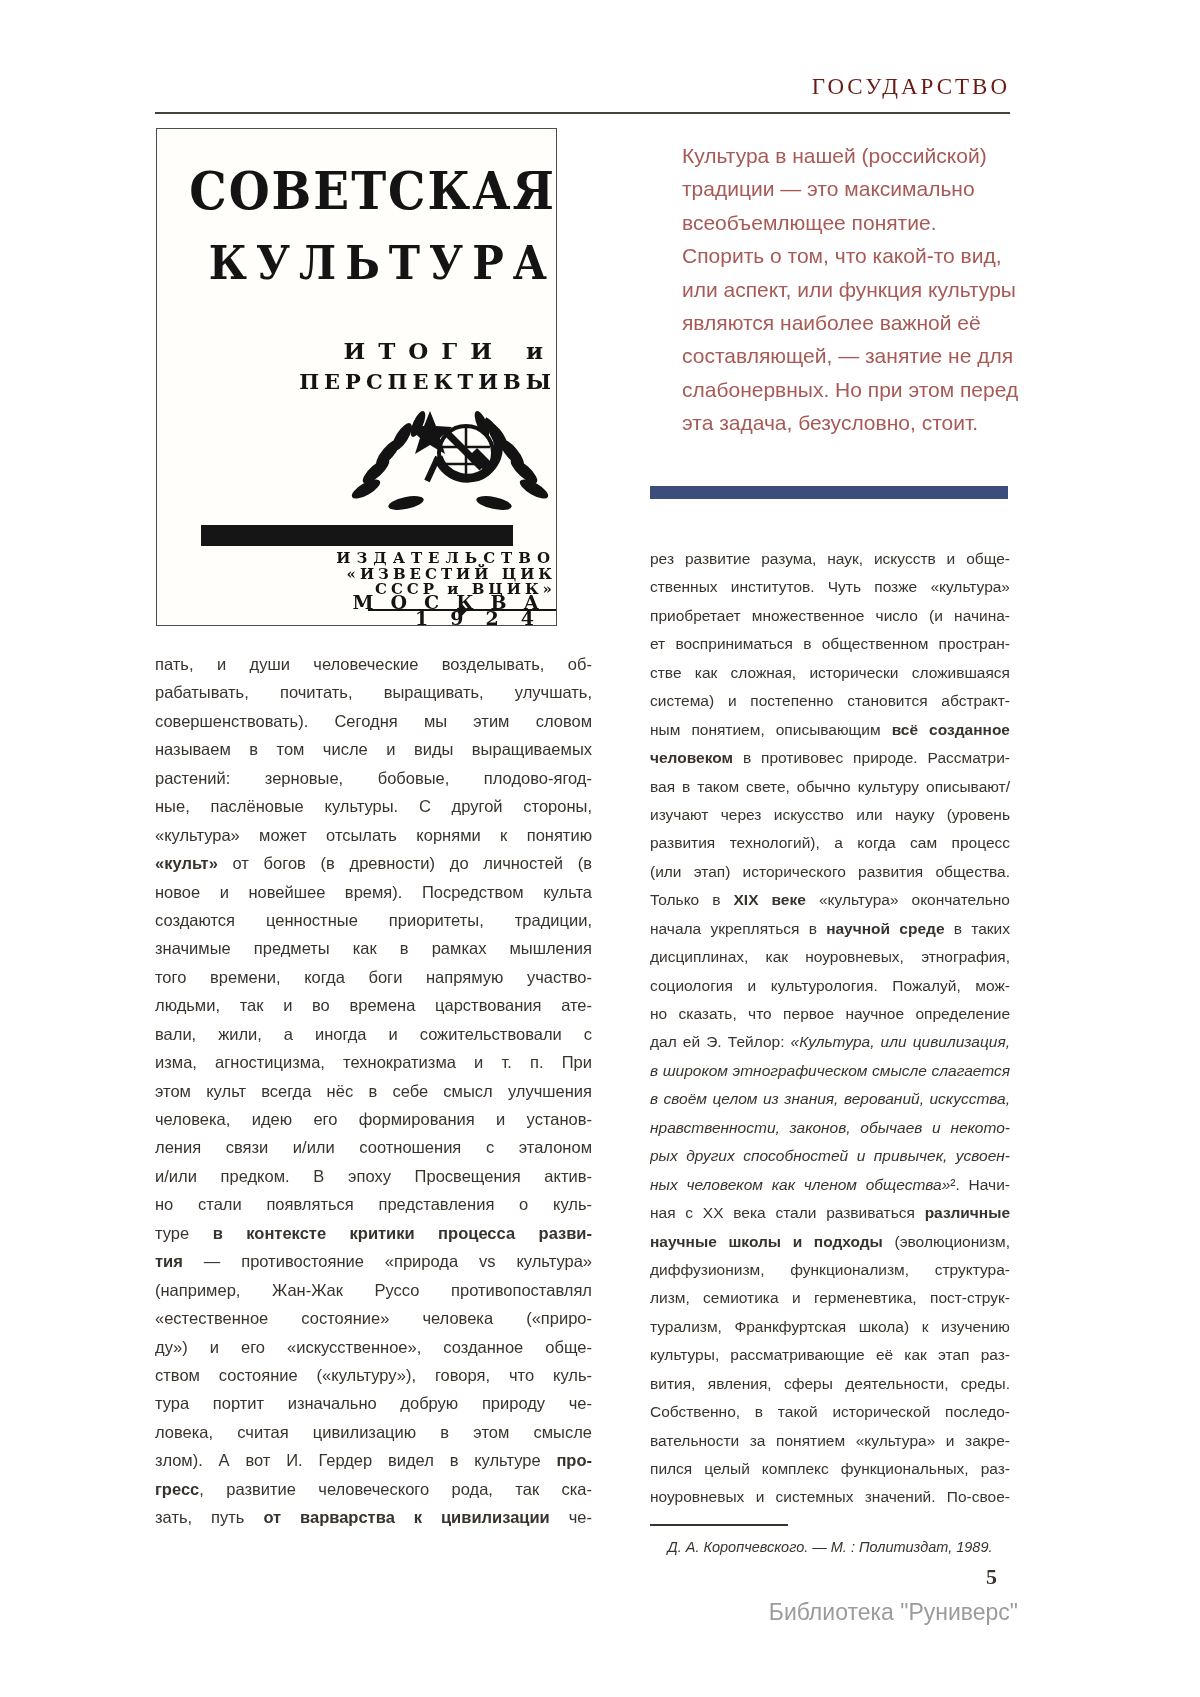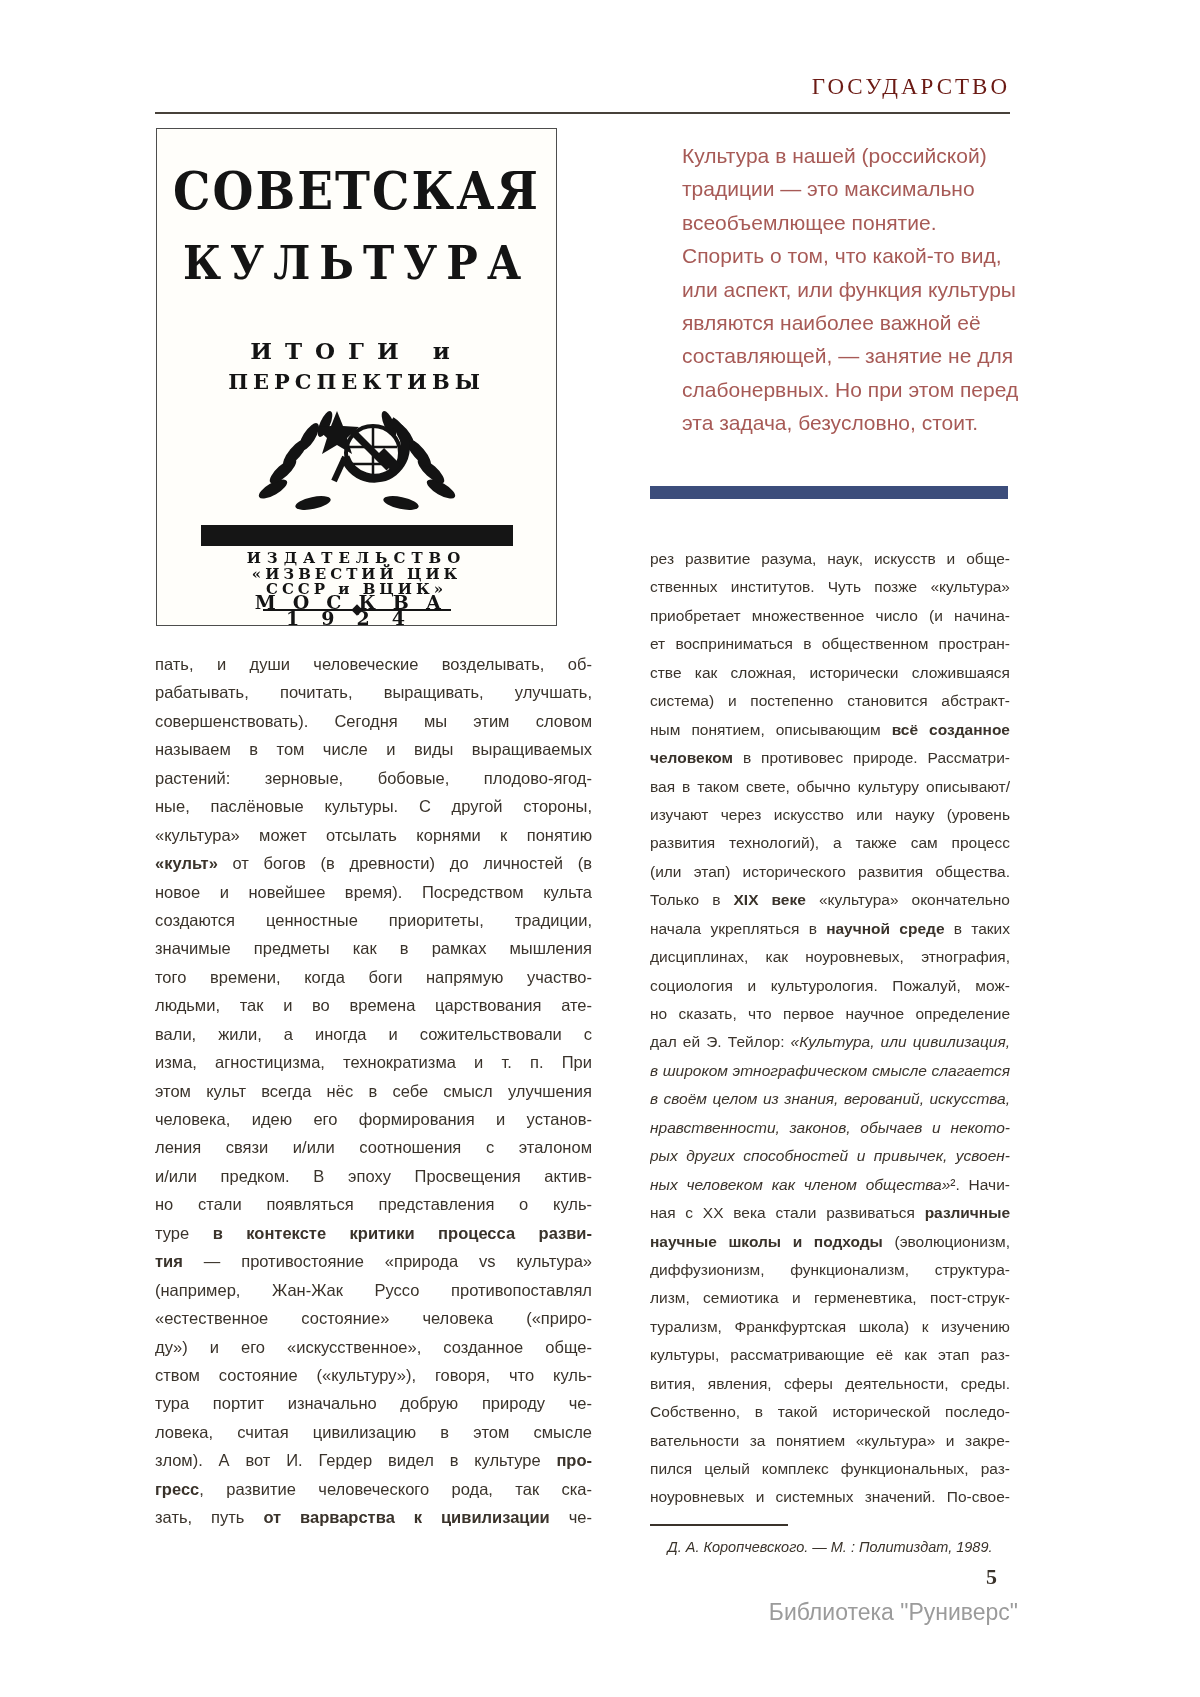--- a/index.html
+++ b/index.html
@@ -8,21 +8,21 @@
 
   
   .section-label{position:absolute;top:74px;right:190px;
     font-family:"Liberation Serif",serif;font-weight:normal;font-size:23px;
     letter-spacing:3px;color:#6b1a14;}
   .header-rule{position:absolute;top:112px;left:155px;width:855px;height:2px;background:#47413a;}
 
   
   .cover{position:absolute;top:128px;left:156px;width:399px;height:496px;margin:0;
     border:1.5px solid #4d4d4d;background:#fffefa;color:#141414;
-    font-family:"DejaVu Serif",serif;font-weight:bold;text-align:center;}
+    font-family:"DejaVu Serif",serif;font-weight:bold;text-align:right;}
   .cover > div{position:absolute;left:0;width:100%;}
   .cv-t1{top:34px;font-size:47px;letter-spacing:2px;transform:scaleY(1.12);}
   .cv-t2{top:110px;font-size:42px;letter-spacing:9px;transform:scaleY(1.1);}
   .cv-s1{top:208px;font-size:23px;letter-spacing:13px;}
   .cv-s2{top:240px;font-size:21px;letter-spacing:5px;}
   .cv-emblem{top:268px;height:118px;}
   .cv-bar{top:396px;left:44px !important;width:312px !important;height:21px;background:#151515;}
   .cv-p1{top:420px;font-size:15px;letter-spacing:6px;}
   .cv-p2{top:436px;font-size:15px;letter-spacing:4px;}
   .cv-p3{top:451px;font-size:15px;letter-spacing:4px;}
@@ -161,21 +161,21 @@
       <div class="bodyline bl-right">рез развитие разума, наук, искусств и обще-</div>
       <div class="bodyline bl-right">ственных институтов. Чуть позже «культура»</div>
       <div class="bodyline bl-right">приобретает множественное число (и начина-</div>
       <div class="bodyline bl-right">ет восприниматься в общественном простран-</div>
       <div class="bodyline bl-right">стве как сложная, исторически сложившаяся</div>
       <div class="bodyline bl-right">система) и постепенно становится абстракт-</div>
       <div class="bodyline bl-right">ным понятием, описывающим <b>всё созданное</b></div>
       <div class="bodyline bl-right"><b>человеком</b> в противовес природе. Рассматри-</div>
       <div class="bodyline bl-right">вая в таком свете, обычно культуру описывают/</div>
       <div class="bodyline bl-right">изучают через искусство или науку (уровень</div>
-      <div class="bodyline bl-right">развития технологий), а также сам процесс</div>
+      <div class="bodyline bl-right">развития технологий), а когда сам процесс</div>
       <div class="bodyline bl-right">(или этап) исторического развития общества.</div>
       <div class="bodyline bl-right">Только в <b>XIX веке</b> «культура» окончательно</div>
       <div class="bodyline bl-right">начала укрепляться в <b>научной среде</b> в таких</div>
       <div class="bodyline bl-right">дисциплинах, как ноуровневых, этнография,</div>
       <div class="bodyline bl-right">социология и культурология. Пожалуй, мож-</div>
       <div class="bodyline bl-right">но сказать, что первое научное определение</div>
       <div class="bodyline bl-right">дал ей Э. Тейлор: <i>«Культура, или цивилизация,</i></div>
       <div class="bodyline bl-right"><i>в широком этнографическом смысле слагается</i></div>
       <div class="bodyline bl-right"><i>в своём целом из знания, верований, искусства,</i></div>
       <div class="bodyline bl-right"><i>нравственности, законов, обычаев и некото-</i></div>

